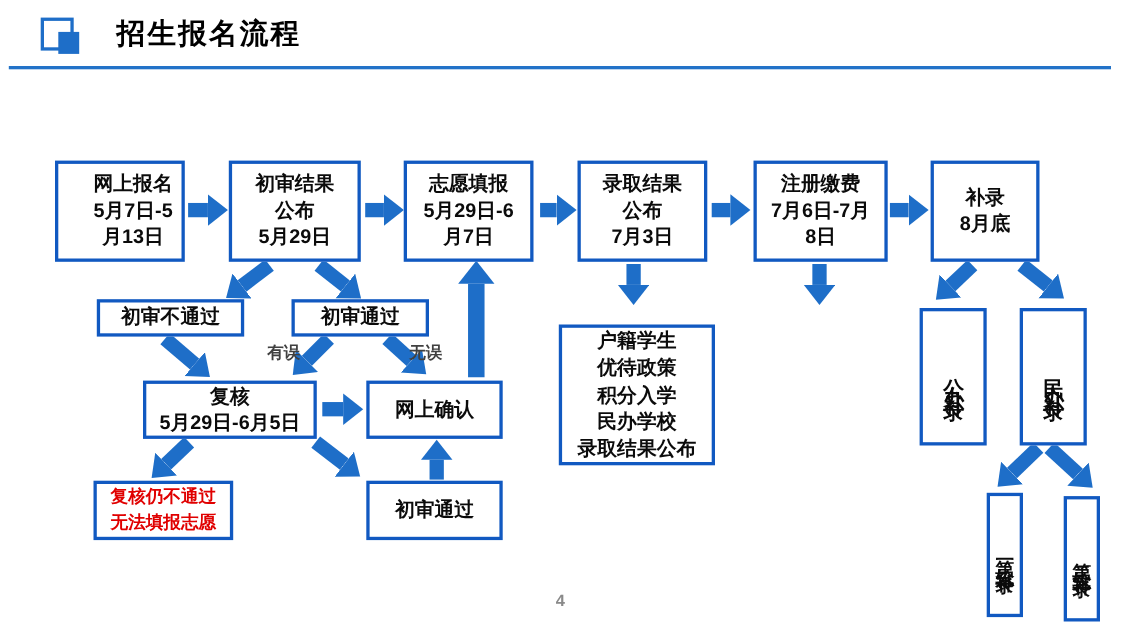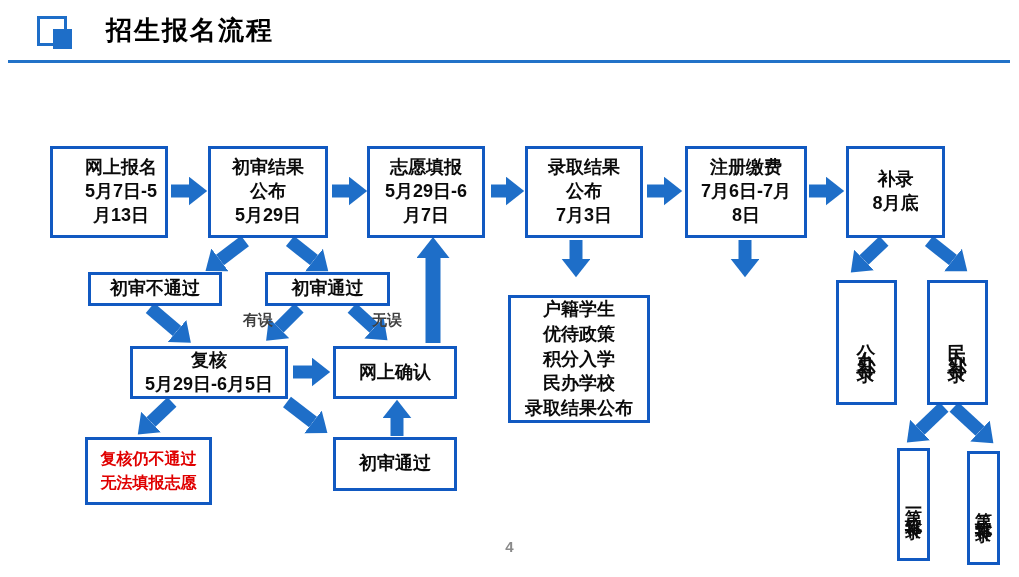--- a/index.html
+++ b/index.html
@@ -87,21 +87,21 @@
   <div class="box" style="left:88px;top:272px;width:134px;height:34px;">初审不通过</div>
   <div class="box" style="left:265px;top:272px;width:125px;height:34px;">初审通过</div>
 
   <div class="edge-label" style="left:243px;top:311px;">有误</div>
   <div class="edge-label" style="left:372px;top:311px;">无误</div>
 
   <div class="box" style="left:130px;top:346px;width:158px;height:53px;">复核
 5月29日-6月5日</div>
   <div class="box" style="left:333px;top:346px;width:124px;height:53px;">网上确认</div>
 
-  <div class="box red-text" style="left:85px;top:437px;width:127px;height:68px;">复核仍不通过
+  <div class="box red-text" style="left:85px;top:437px;width:127px;height:54px;">复核仍不通过
 无法填报志愿</div>
   <div class="box" style="left:333px;top:437px;width:124px;height:54px;">初审通过</div>
 
   <div class="box" style="left:508px;top:277px;width:142px;height:128px;line-height:1.38;margin-top:18px;">户籍学生
 优待政策
 积分入学
 民办学校
 录取结果公布</div>
 
   <div class="box vtext" style="left:836px;top:280px;width:61px;height:125px;font-size:19px;letter-spacing:7px;">公办补录</div>

